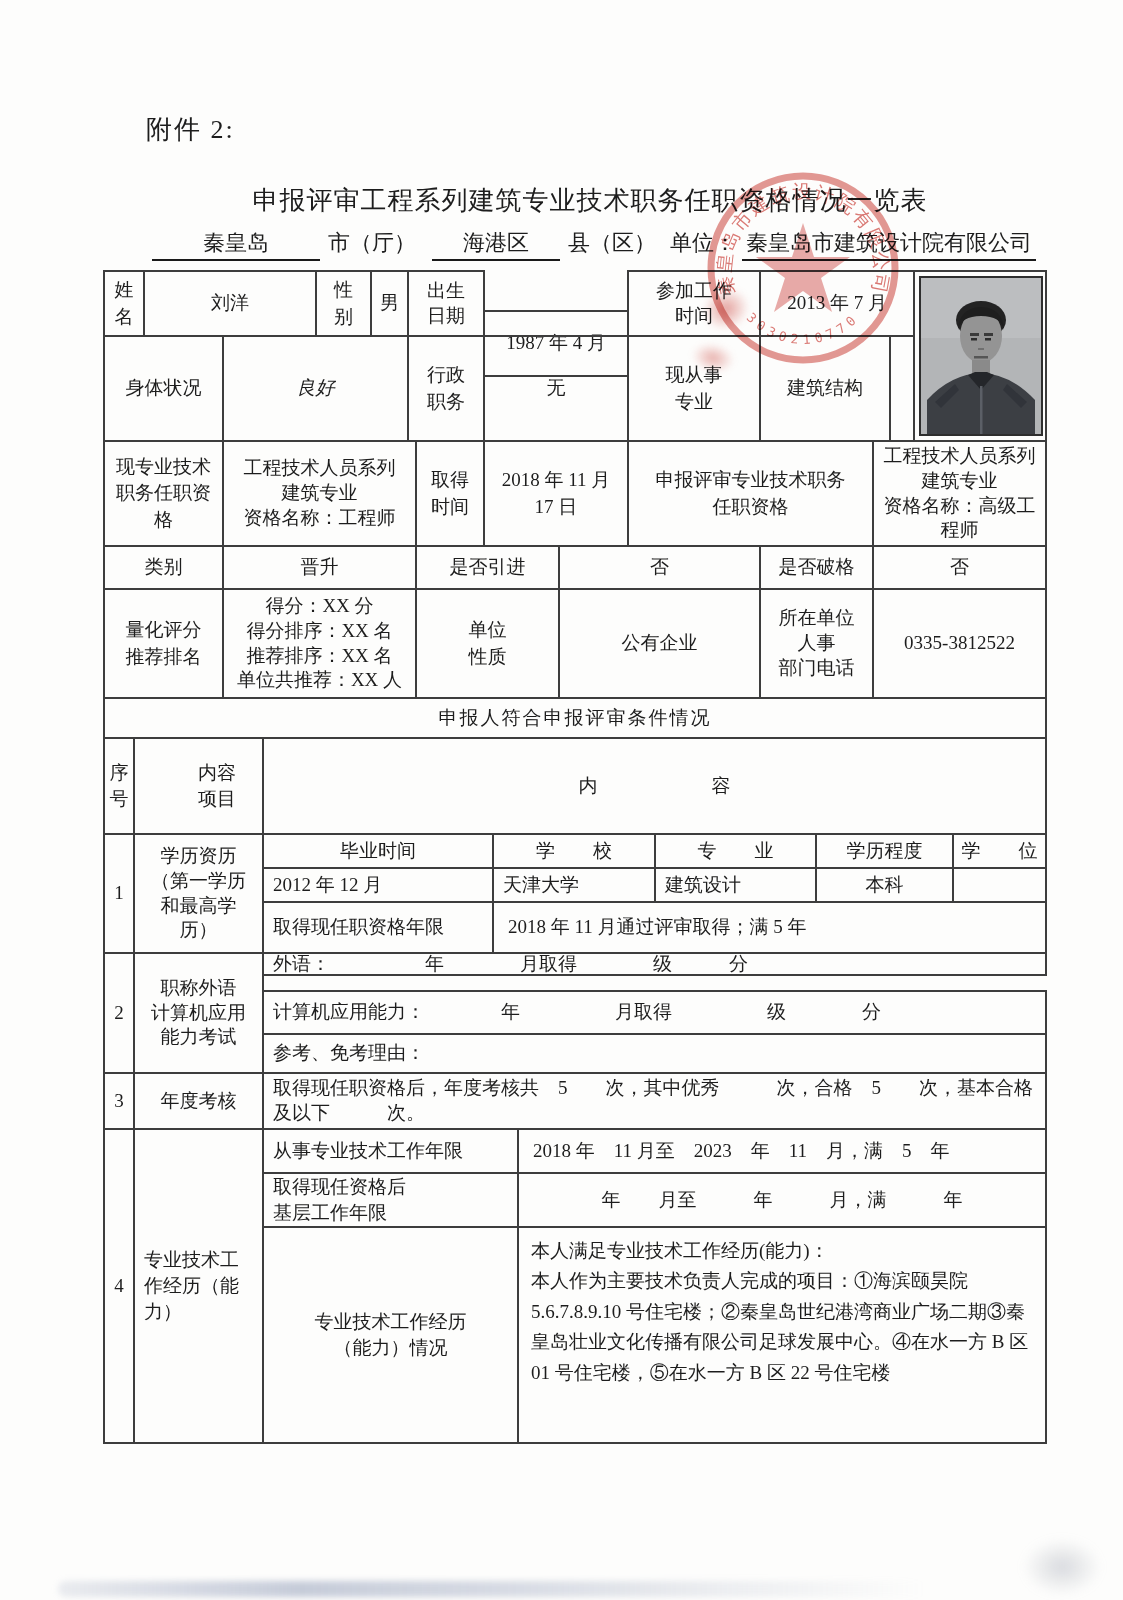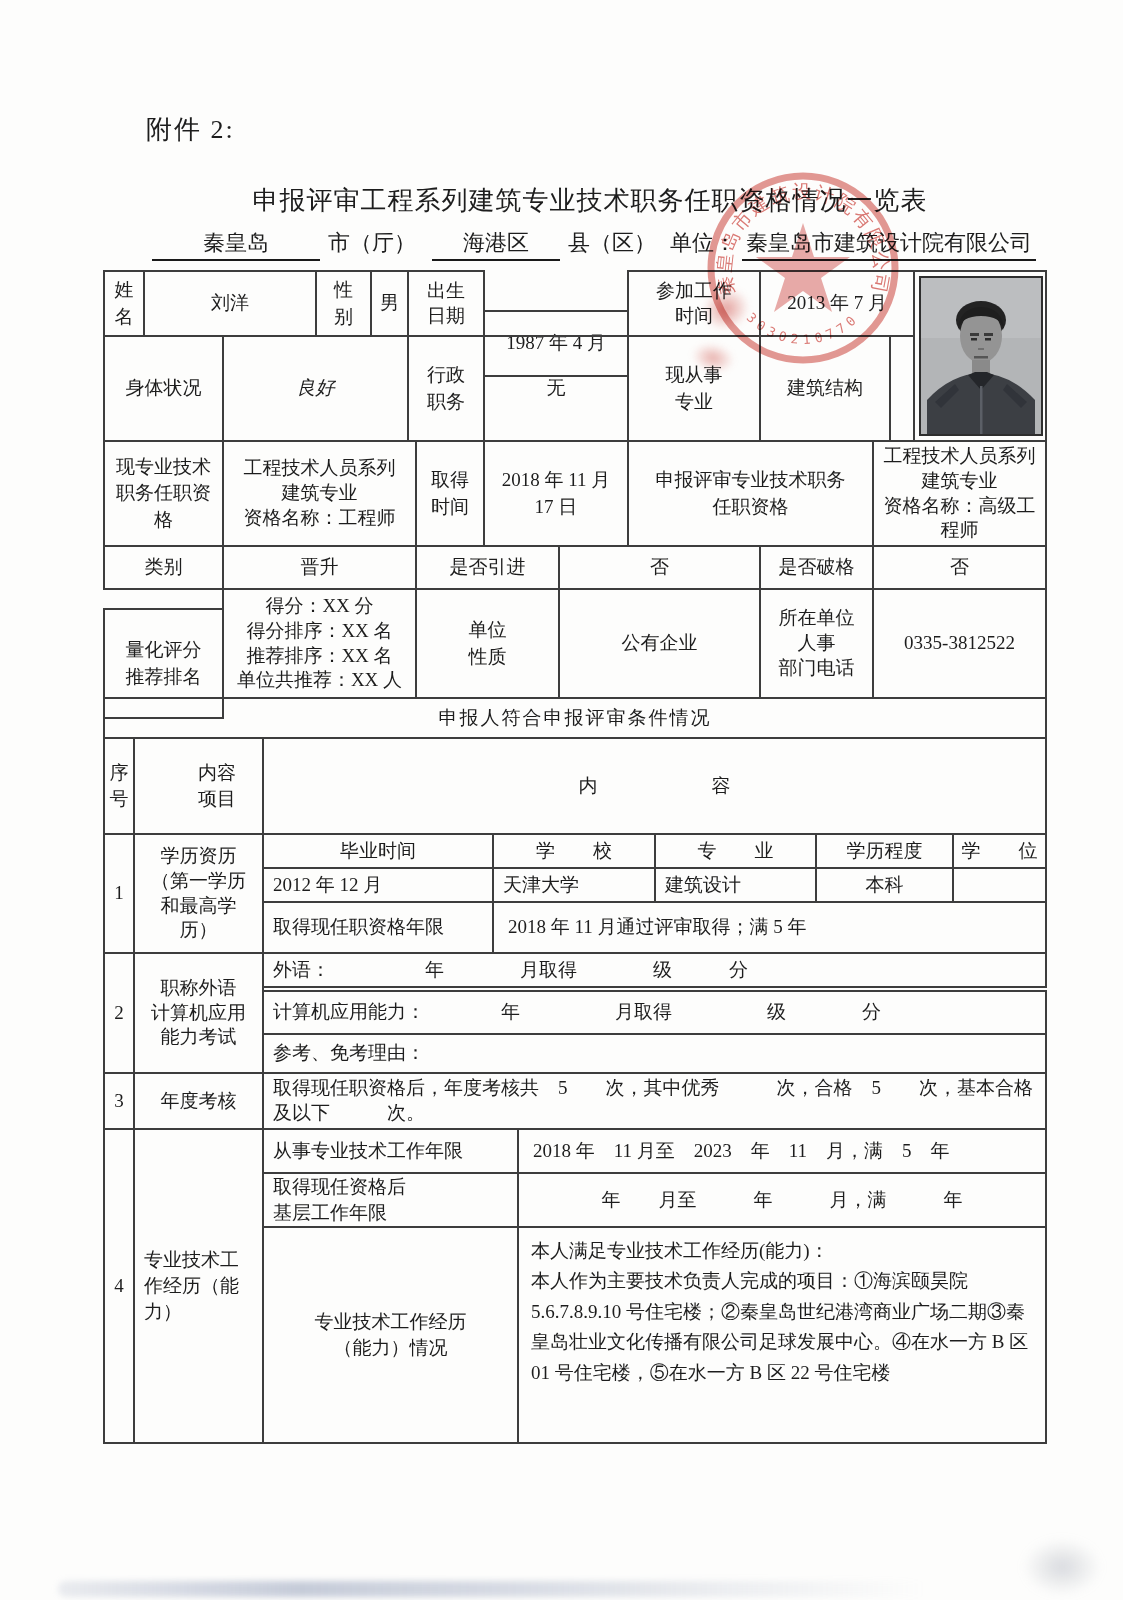--- a/index.html
+++ b/index.html
@@ -89,21 +89,21 @@
 资格名称：高级工
 程师</div>
 
   <div class="cell" style="left:103px;top:545px;width:121px;height:45px;">类别</div>
   <div class="cell" style="left:222px;top:545px;width:195px;height:45px;">晋升</div>
   <div class="cell" style="left:415px;top:545px;width:145px;height:45px;">是否引进</div>
   <div class="cell" style="left:558px;top:545px;width:203px;height:45px;">否</div>
   <div class="cell" style="left:759px;top:545px;width:115px;height:45px;">是否破格</div>
   <div class="cell" style="left:872px;top:545px;width:175px;height:45px;">否</div>
 
-  <div class="cell" style="left:103px;top:608px;width:121px;height:111px;">量化评分
+  <div class="cell" style="left:103px;top:588px;width:121px;height:111px;">量化评分
 推荐排名</div>
   <div class="cell tight" style="left:222px;top:588px;width:195px;height:111px;">得分：XX 分
 得分排序：XX 名
 推荐排序：XX 名
 单位共推荐：XX 人</div>
   <div class="cell" style="left:415px;top:588px;width:145px;height:111px;">单位
 性质</div>
   <div class="cell" style="left:558px;top:588px;width:203px;height:111px;">公有企业</div>
   <div class="cell tight" style="left:759px;top:588px;width:115px;height:111px;">所在单位
 人事
@@ -133,21 +133,21 @@
   <div class="cell al" style="left:654px;top:867px;width:163px;height:36px;">建筑设计</div>
   <div class="cell" style="left:815px;top:867px;width:139px;height:36px;">本科</div>
   <div class="cell" style="left:952px;top:867px;width:95px;height:36px;"></div>
   <div class="cell al" style="left:262px;top:901px;width:232px;height:53px;">取得现任职资格年限</div>
   <div class="cell al" style="left:492px;top:901px;width:555px;height:53px;padding-left:14px;">2018 年 11 月通过评审取得；满 5 年</div>
 
   <div class="cell" style="left:103px;top:952px;width:32px;height:122px;">2</div>
   <div class="cell tight" style="left:133px;top:952px;width:131px;height:122px;">职称外语
 计算机应用
 能力考试</div>
-  <div class="cell al" style="left:262px;top:952px;width:785px;height:36px;">外语：　　　　　年　　　　月取得　　　　级　　　分</div>
+  <div class="cell al" style="left:262px;top:952px;width:785px;height:24px;">外语：　　　　　年　　　　月取得　　　　级　　　分</div>
   <div class="cell al" style="left:262px;top:990px;width:785px;height:45px;">计算机应用能力：　　　　年　　　　　月取得　　　　　级　　　　分</div>
   <div class="cell al" style="left:262px;top:1033px;width:785px;height:41px;">参考、免考理由：</div>
 
   <div class="cell" style="left:103px;top:1072px;width:32px;height:58px;">3</div>
   <div class="cell" style="left:133px;top:1072px;width:131px;height:58px;">年度考核</div>
   <div class="cell al tight" style="left:262px;top:1072px;width:785px;height:58px;">取得现任职资格后，年度考核共　5　　次，其中优秀　　　次，合格　5　　次，基本合格及以下　　　次。</div>
 
   <div class="cell" style="left:103px;top:1128px;width:32px;height:316px;">4</div>
   <div class="cell al" style="left:133px;top:1128px;width:131px;height:316px;">专业技术工
 作经历（能

